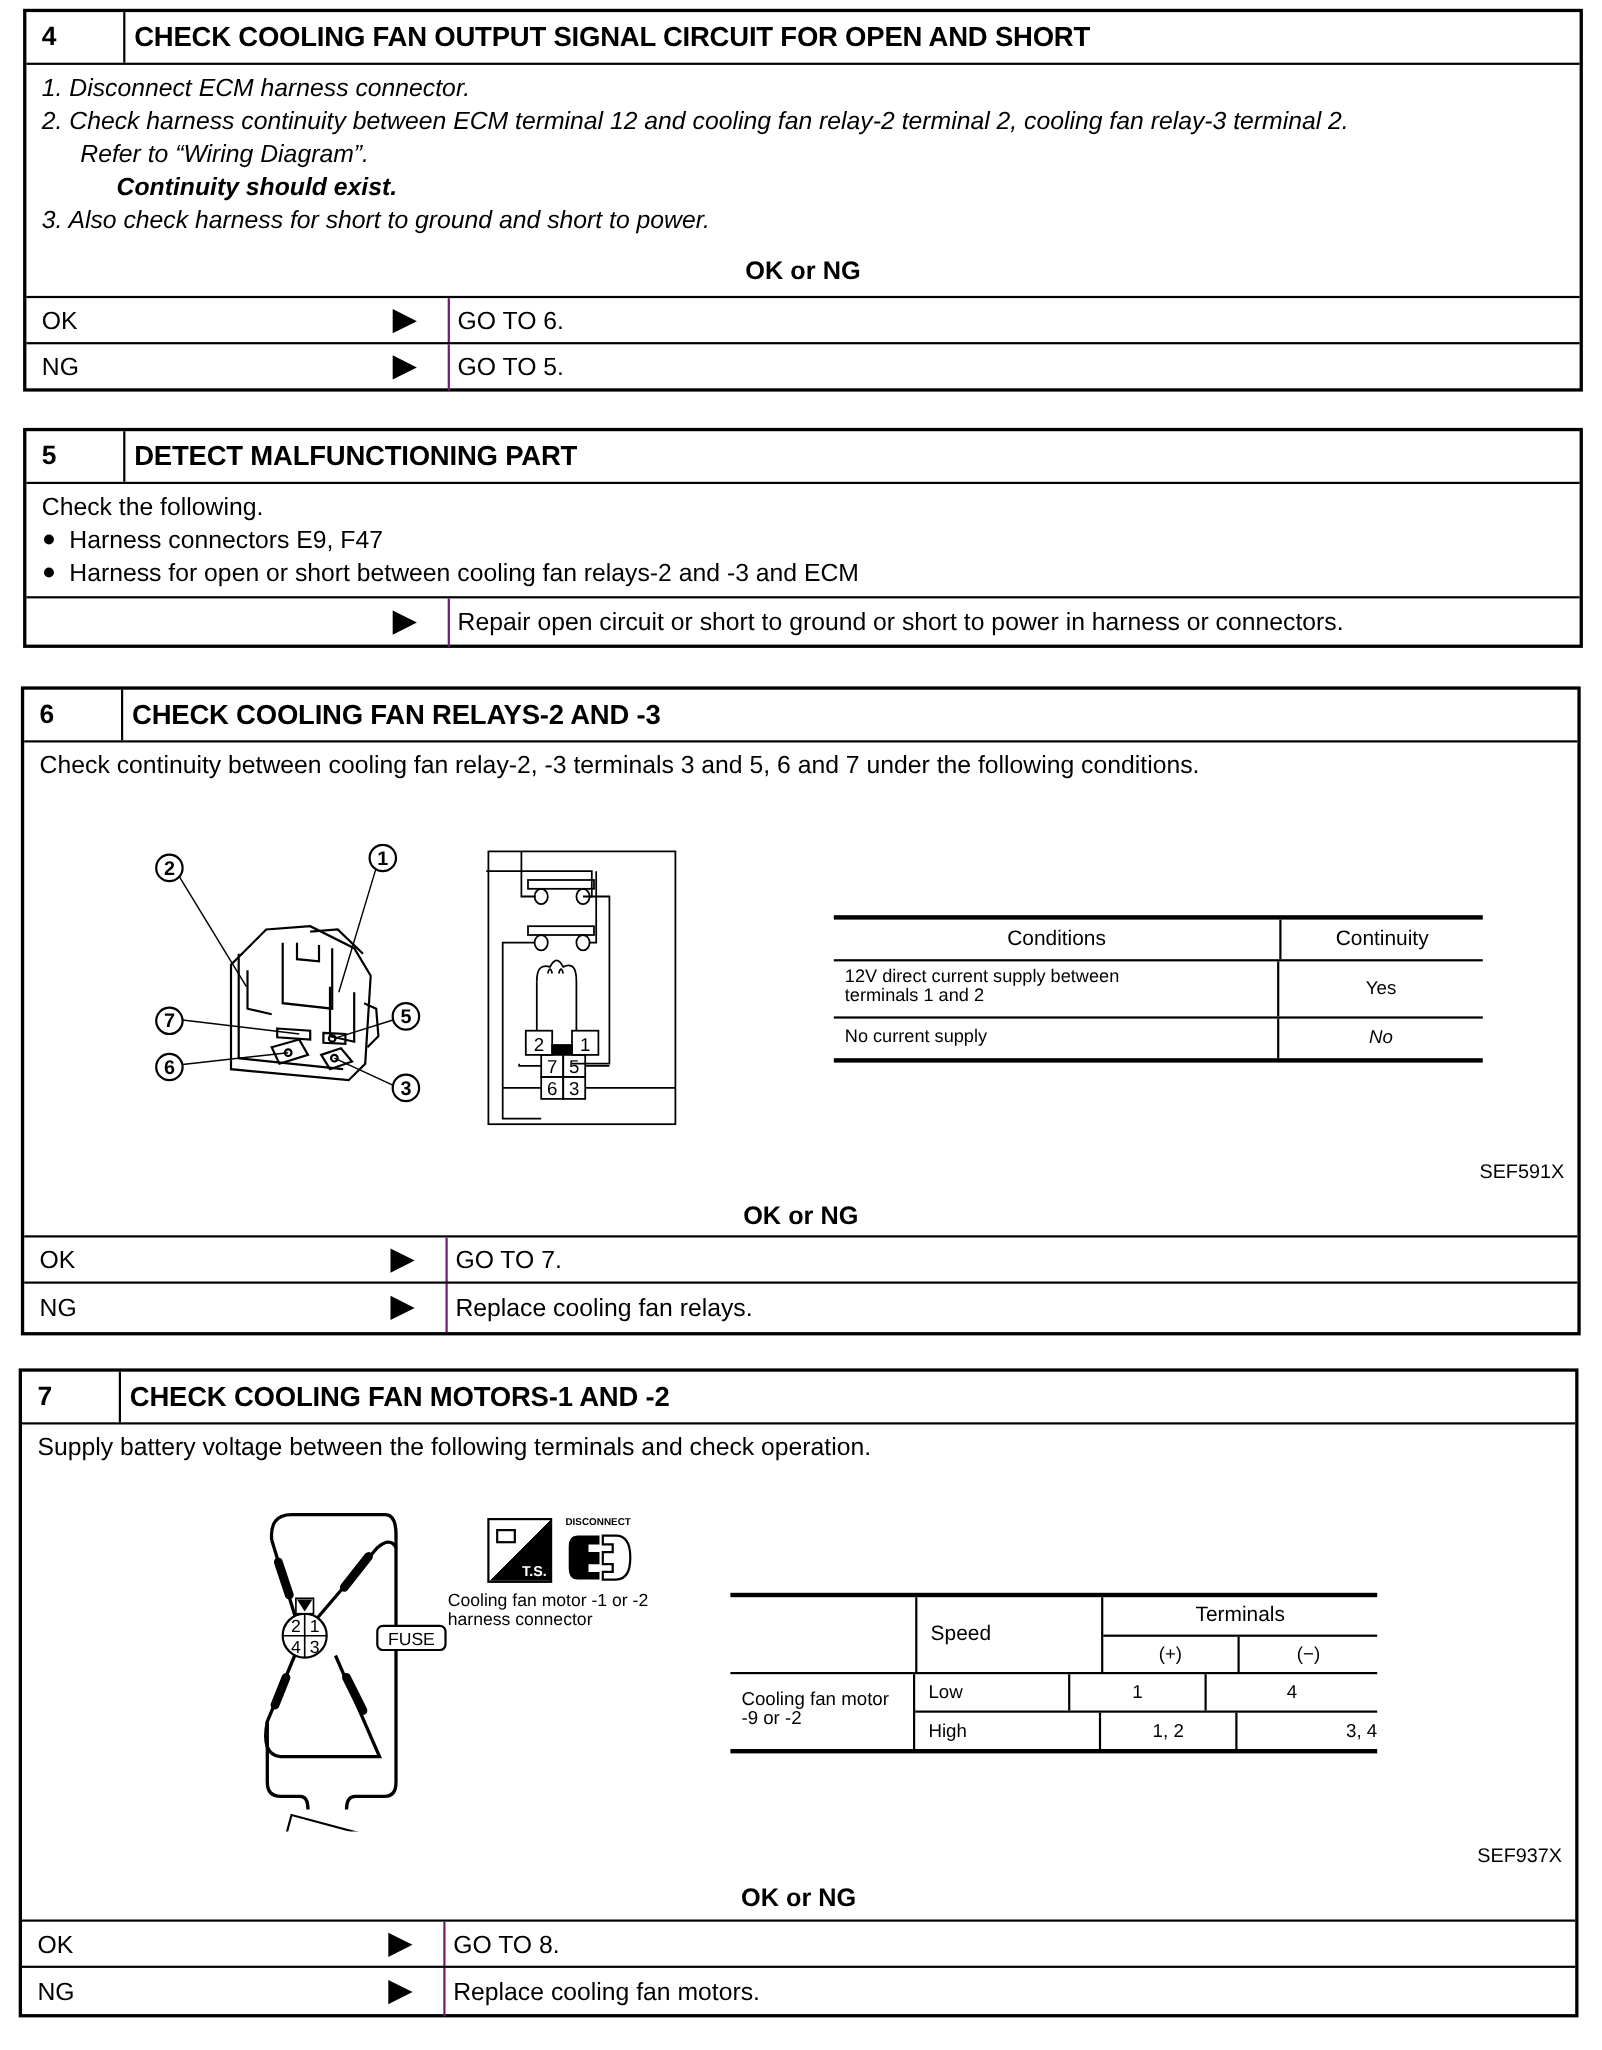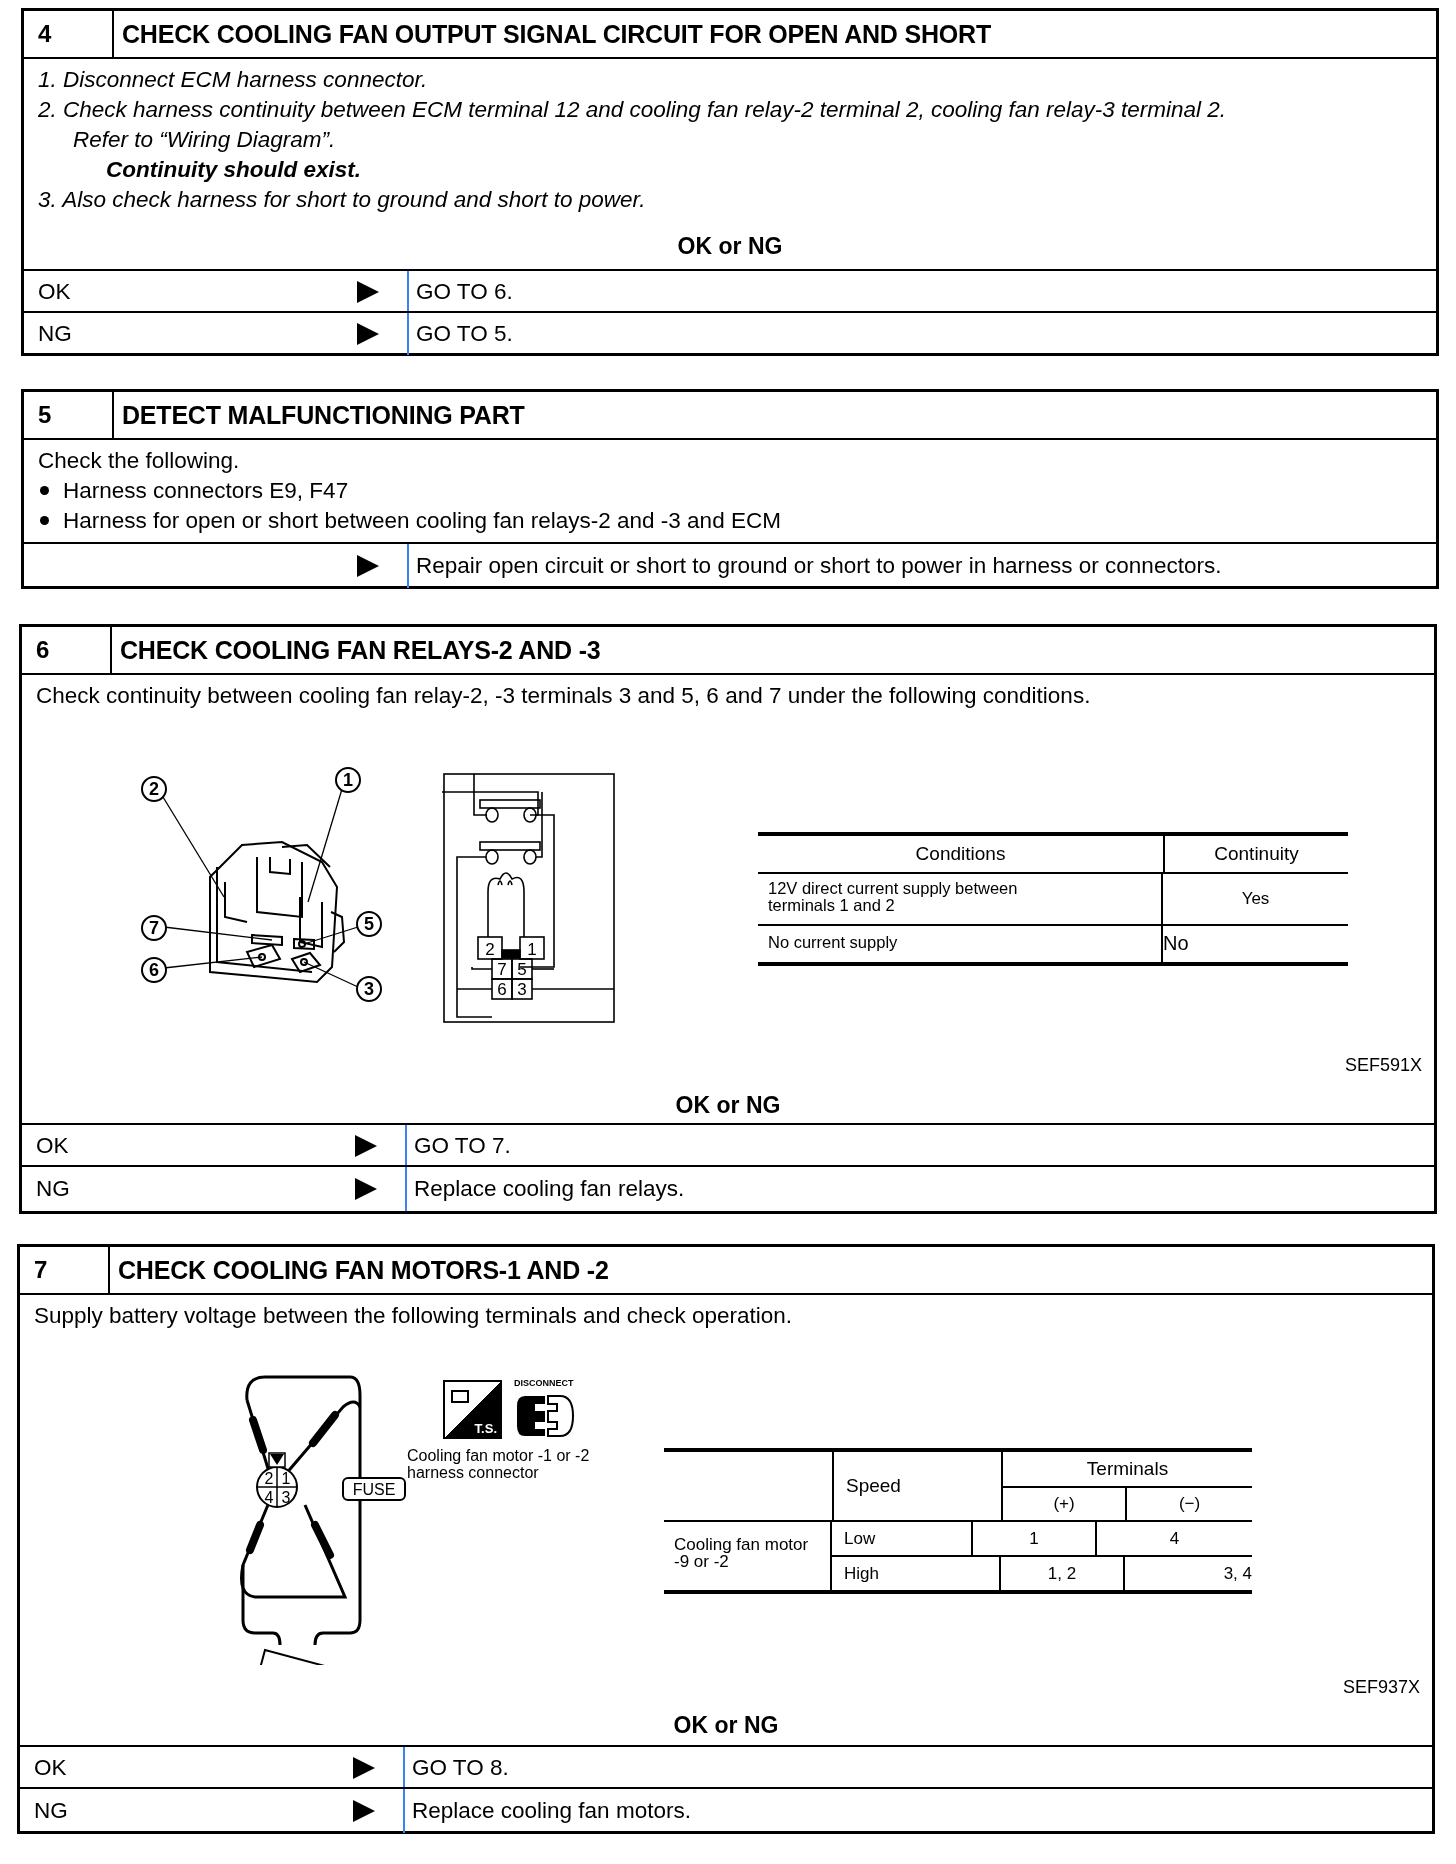--- a/index.html
+++ b/index.html
@@ -26,21 +26,21 @@
   .indent { padding-left: 48px; }
   .bold-ind { padding-left: 82px; font-weight: bold; }
   .okng {
     position: absolute; left: 0; right: 0; text-align: center;
     font-weight: bold; font-size: 23px;
   }
   .row {
     position: absolute; left: 0; right: 0; border-top: 2px solid #000;
     display: flex; align-items: center; font-size: 22.5px;
   }
-  .row .lab { width: 385px; box-sizing: border-box; padding-left: 14px; position: relative; height: 100%; display: flex; align-items: center; border-right: 2px solid #3b82f6; }
+  .row .lab { width: 385px; box-sizing: border-box; padding-left: 14px; position: relative; height: 100%; display: flex; align-items: center; border-right: 2px solid #701a75; }
   .row .arrow { position: absolute; right: 28px; top: 50%; transform: translateY(-50%); width: 0; height: 0;
     border-top: 11px solid transparent; border-bottom: 11px solid transparent; border-left: 22px solid #000; }
   .row .res { padding-left: 7px; }
   .figcode { position: absolute; right: 12px; font-size: 18px; }
   .bullet { display: inline-block; width: 9px; height: 9px; background: #000; border-radius: 50%; margin: 0 14px 3px 2px; vertical-align: middle; }
   svg text { font-family: "Liberation Sans", sans-serif; }
 </style>
 </head>
 <body>
 
@@ -187,21 +187,21 @@
     </div>
     <div style="border-top:2px solid #000; display:flex; height:50px; font-size:16.5px;">
       <div style="width:405px; border-right:2px solid #000; padding-left:10px; padding-top:6px; line-height:17px; box-sizing:border-box;">
         <div>12V direct current supply between</div>
         <div>terminals 1 and 2</div>
       </div>
       <div style="flex:1; text-align:center; line-height:50px; font-size:17px;">Yes</div>
     </div>
     <div style="border-top:2px solid #000; border-bottom:4px solid #000; display:flex; height:36px; font-size:16.5px;">
       <div style="width:405px; border-right:2px solid #000; padding-left:10px; line-height:32px; box-sizing:border-box;">No current supply</div>
-      <div style="flex:1; line-height:34px; font-size:20px;">No</div>
+      <div style="flex:1; text-align:center; line-height:34px; font-size:17px;font-style:italic;">No</div>
     </div>
   </div>
 
   <div class="figcode" style="top:428px;">SEF591X</div>
   <div class="okng" style="top:465px;">OK or NG</div>
   <div class="row" style="top:496px; height:42px;">
     <div class="lab">
         <span>OK</span>
         <span class="arrow"></span>
       </div>

